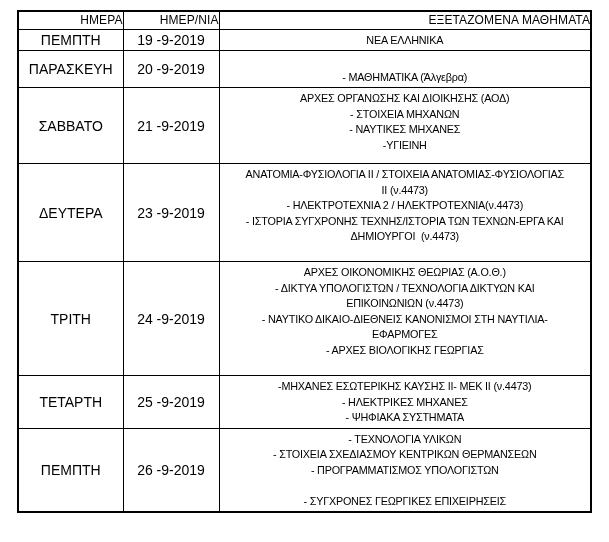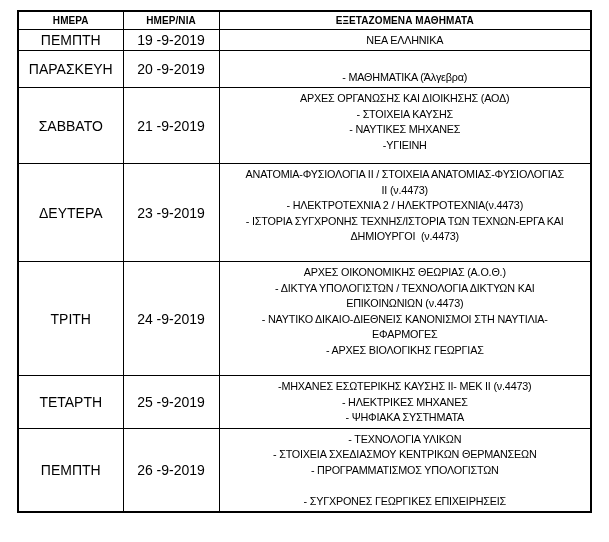--- a/index.html
+++ b/index.html
@@ -28,23 +28,23 @@
   col.c-day  { width: 105px; }
   col.c-date { width: 96px; }
   col.c-sub  { width: 372px; }
 
   th, td {
     border: 1px solid #000000;
     padding: 0;
     overflow: hidden;
   }
   th {
-    font-size: 10px;
-    font-weight: bold;
-    text-align: center;
+    font-size: 12px;
+    font-weight: normal;
+    text-align: right;
     vertical-align: middle;
     letter-spacing: 0.1px;
   }
   td.day-cell, td.date-cell {
     font-size: 14px;
     text-align: center;
     vertical-align: middle;
     white-space: pre;
   }
   td.subjects-cell {
@@ -99,21 +99,21 @@
       <td class="subjects-cell">
         <div class="subject-line"></div>
         <div class="subject-line">- ΜΑΘΗΜΑΤΙΚΑ (Άλγεβρα)</div>
       </td>
     </tr>
     <tr class="r2">
       <td class="day-cell">ΣΑΒΒΑΤΟ</td>
       <td class="date-cell">21 -9-2019</td>
       <td class="subjects-cell">
         <div class="subject-line">ΑΡΧΕΣ ΟΡΓΑΝΩΣΗΣ ΚΑΙ ΔΙΟΙΚΗΣΗΣ (ΑΟΔ)</div>
-        <div class="subject-line">- ΣΤΟΙΧΕΙΑ ΚΑΥΣΗΣ</div>
+        <div class="subject-line">- ΣΤΟΙΧΕΙΑ ΜΗΧΑΝΩΝ</div>
         <div class="subject-line">- ΝΑΥΤΙΚΕΣ ΜΗΧΑΝΕΣ</div>
         <div class="subject-line">-ΥΓΙΕΙΝΗ</div>
       </td>
     </tr>
     <tr class="r3">
       <td class="day-cell">ΔΕΥΤΕΡΑ</td>
       <td class="date-cell">23 -9-2019</td>
       <td class="subjects-cell">
         <div class="subject-line">ΑΝΑΤΟΜΙΑ-ΦΥΣΙΟΛΟΓΙΑ ΙΙ / ΣΤΟΙΧΕΙΑ ΑΝΑΤΟΜΙΑΣ-ΦΥΣΙΟΛΟΓΙΑΣ</div>
         <div class="subject-line">ΙΙ (ν.4473)</div>

